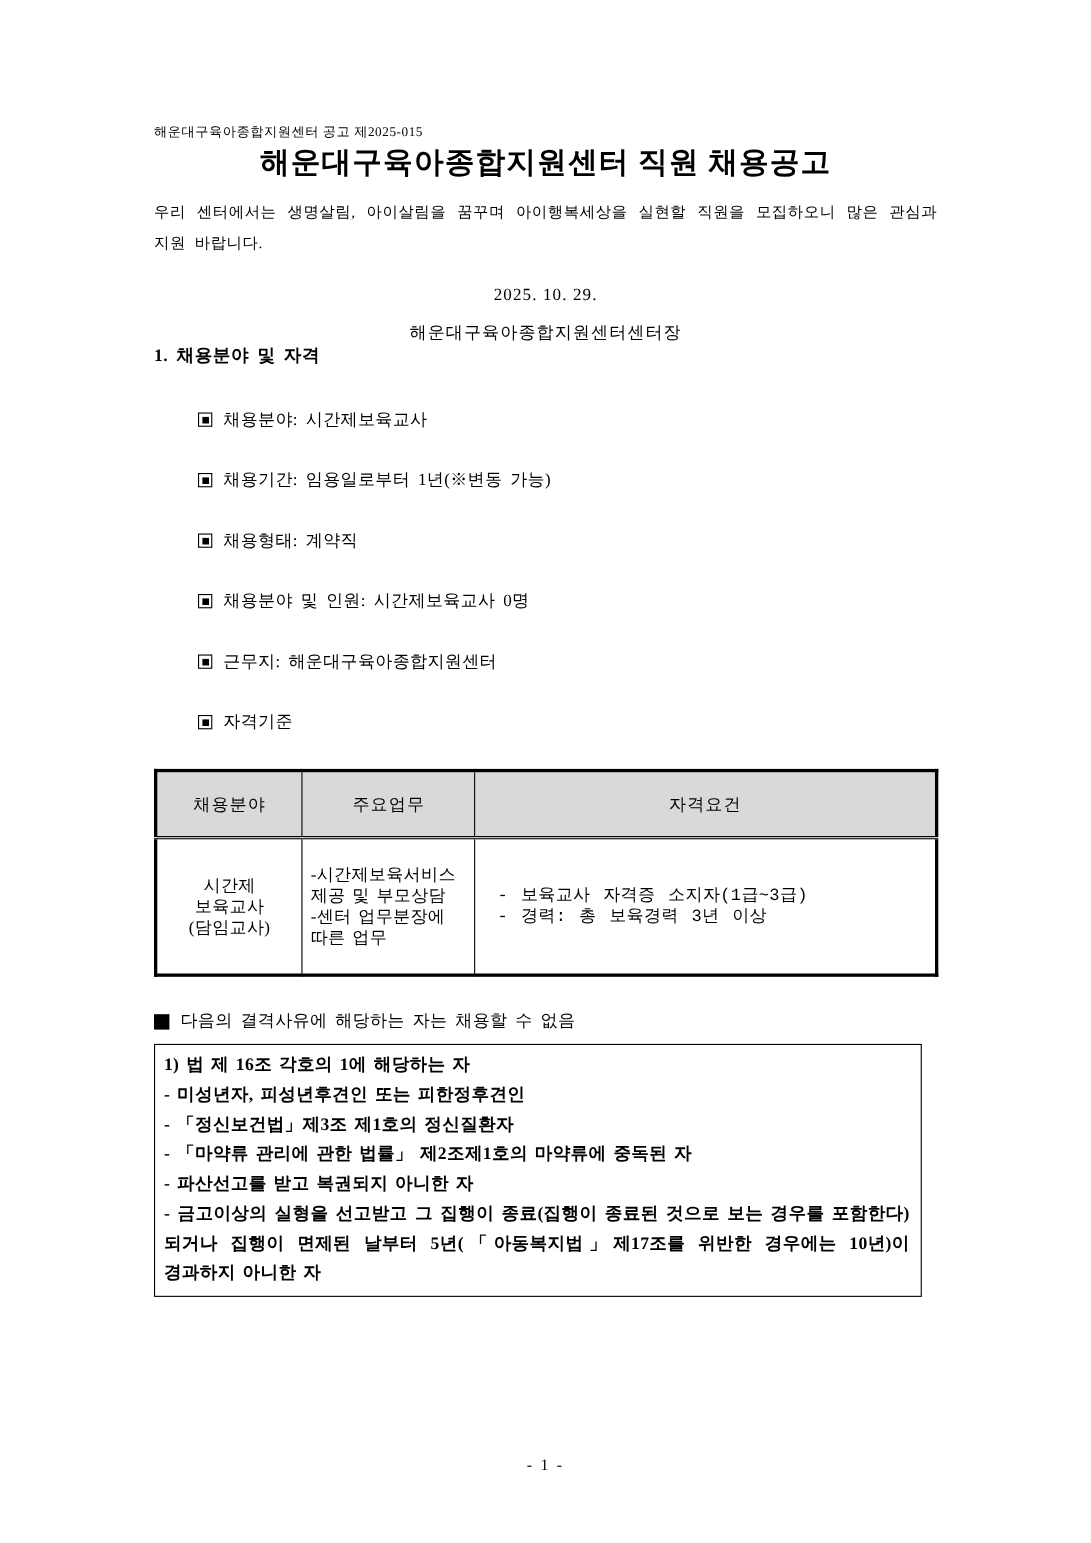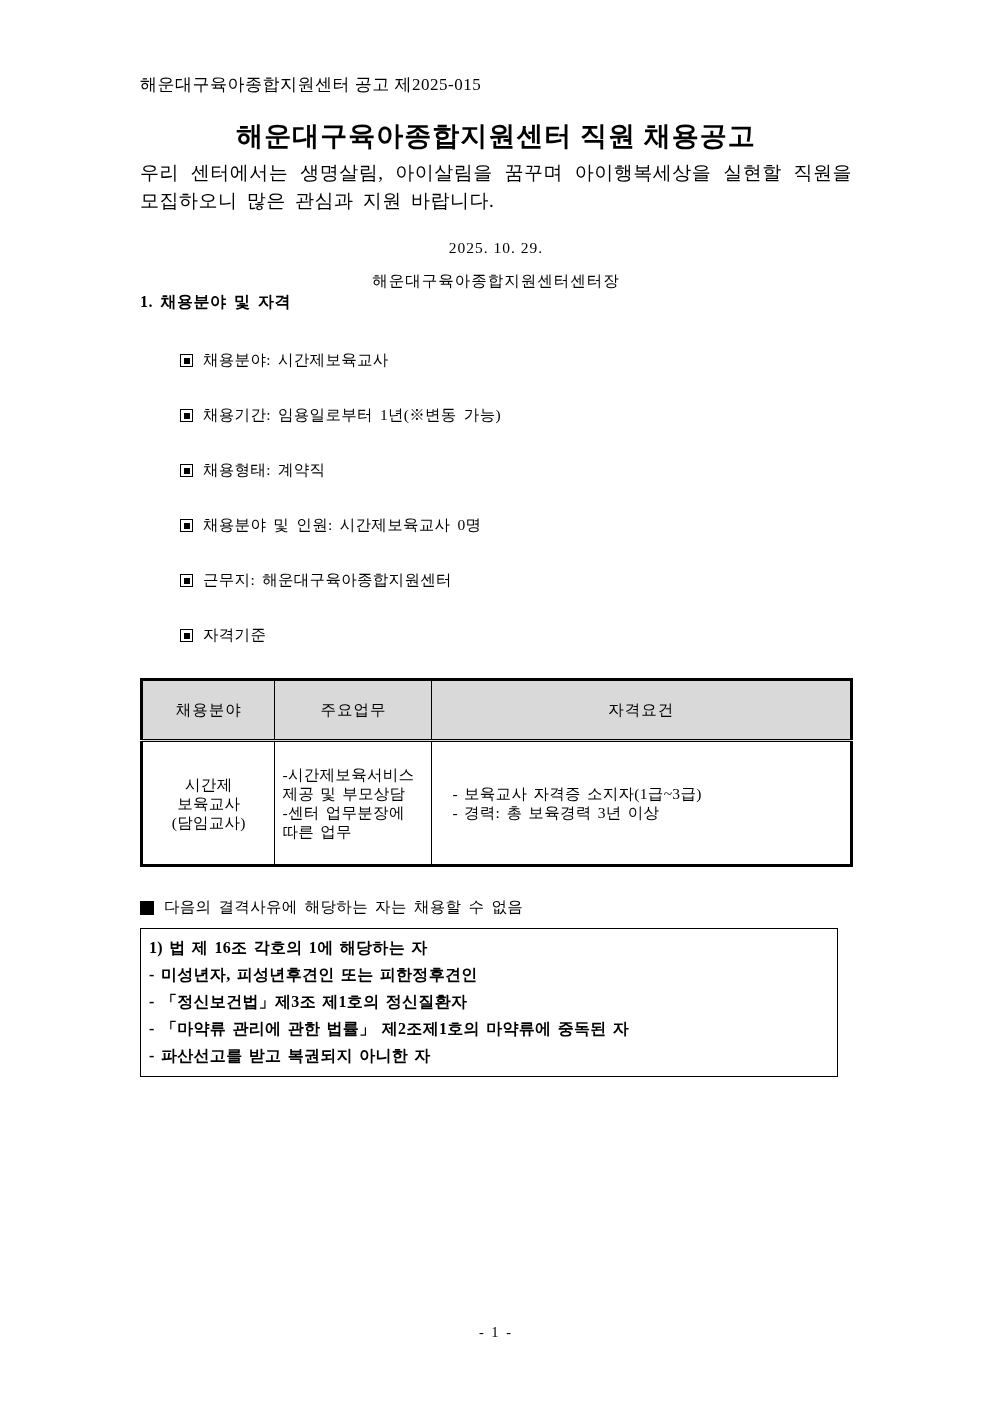--- a/index.html
+++ b/index.html
@@ -13,36 +13,35 @@
   }
   .page {
     width: 992px;
     height: 1403px;
     padding: 0 140px;
     background: #fff;
     position: relative;
   }
 
   .doc-no {
-    padding-top: 73px;
-    font-size: 17px;
+    padding-top: 112px;
+    font-size: 12px;
     letter-spacing: 0.5px;
   }
 
   .title {
-    margin-top: 22px;
     text-align: center;
     font-size: 27px;
     font-weight: bold;
     letter-spacing: 1px;
   }
 
   .intro {
-    margin-top: 5px;
-    font-size: 19px;
+    margin-top: 15px;
+    font-size: 14px;
     line-height: 28px;
     text-align: justify;
     word-break: keep-all;
     letter-spacing: 0.5px;
     word-spacing: 4px;
   }
 
   .date-line, .signer-line {
     text-align: center;
     font-size: 15.5px;
@@ -117,21 +116,21 @@
     height: 125px;
     line-height: 19px;
     letter-spacing: 0.3px;
     word-spacing: 2px;
   }
   .col-field { width: 18.8%; }
   .col-duties { width: 22.1%; }
   .col-req { width: 59.1%; }
   td.cell-field { text-align: center; white-space: pre-line; }
   td.cell-duties { text-align: left; padding: 6px 4px 6px 7px; white-space: pre-line; word-break: keep-all; }
-  td.cell-req { text-align: left; padding: 6px 5px 6px 20px; white-space: pre-line; word-break: keep-all; }
+  td.cell-req { text-align: left; padding: 6px 5px 6px 20px; white-space: pre-line; word-break: keep-all; font-family: Liberation Mono, monospace; }
 
   .disq-heading {
     margin-top: 30px;
     display: flex;
     align-items: center;
     font-size: 15.5px;
     letter-spacing: 0.3px;
     word-spacing: 3px;
   }
 
@@ -232,17 +231,18 @@
     <span class="solid-bullet"></span>
     <span>다음의 결격사유에 해당하는 자는 채용할 수 없음</span>
   </div>
 
   <div class="disq-box">
     <p>1) 법 제 16조 각호의 1에 해당하는 자</p>
     <p>- 미성년자, 피성년후견인 또는 피한정후견인</p>
     <p>- 「정신보건법」제3조 제1호의 정신질환자</p>
     <p>- 「마약류 관리에 관한 법률」 제2조제1호의 마약류에 중독된 자</p>
     <p>- 파산선고를 받고 복권되지 아니한 자</p>
+    <p>- 금고이상의 실형을 선고받고 그 집행이 종료(집행이 종료된 것으로 보는 경우를 포함한다)되거나 집행이 면제된 날부터 5년(「아동복지법」제17조를 위반한 경우에는 10년)이 경과하지 아니한 자</p>
   </div>
 
   <div class="page-number">- 1 -</div>
 
 </div>
 
 </body></html>

